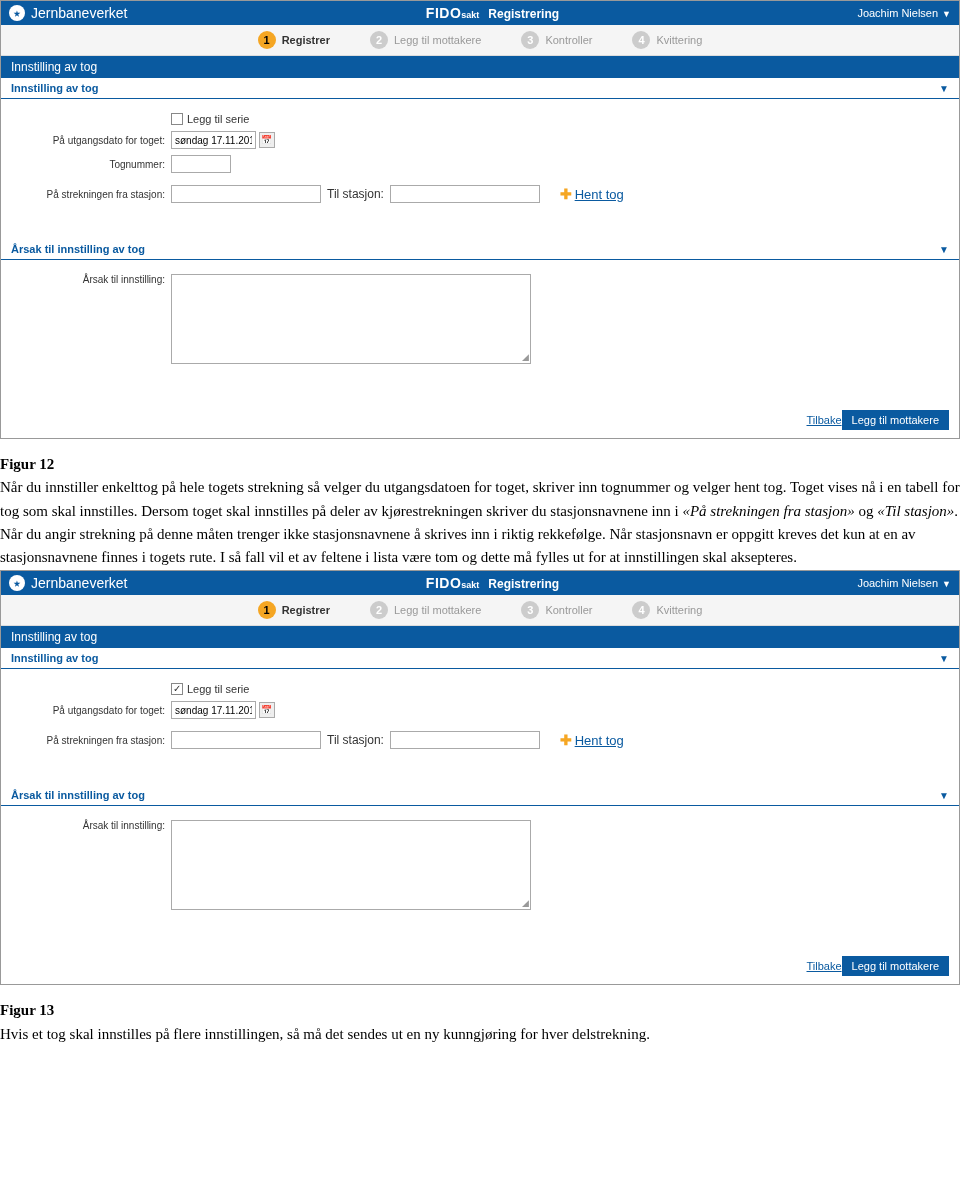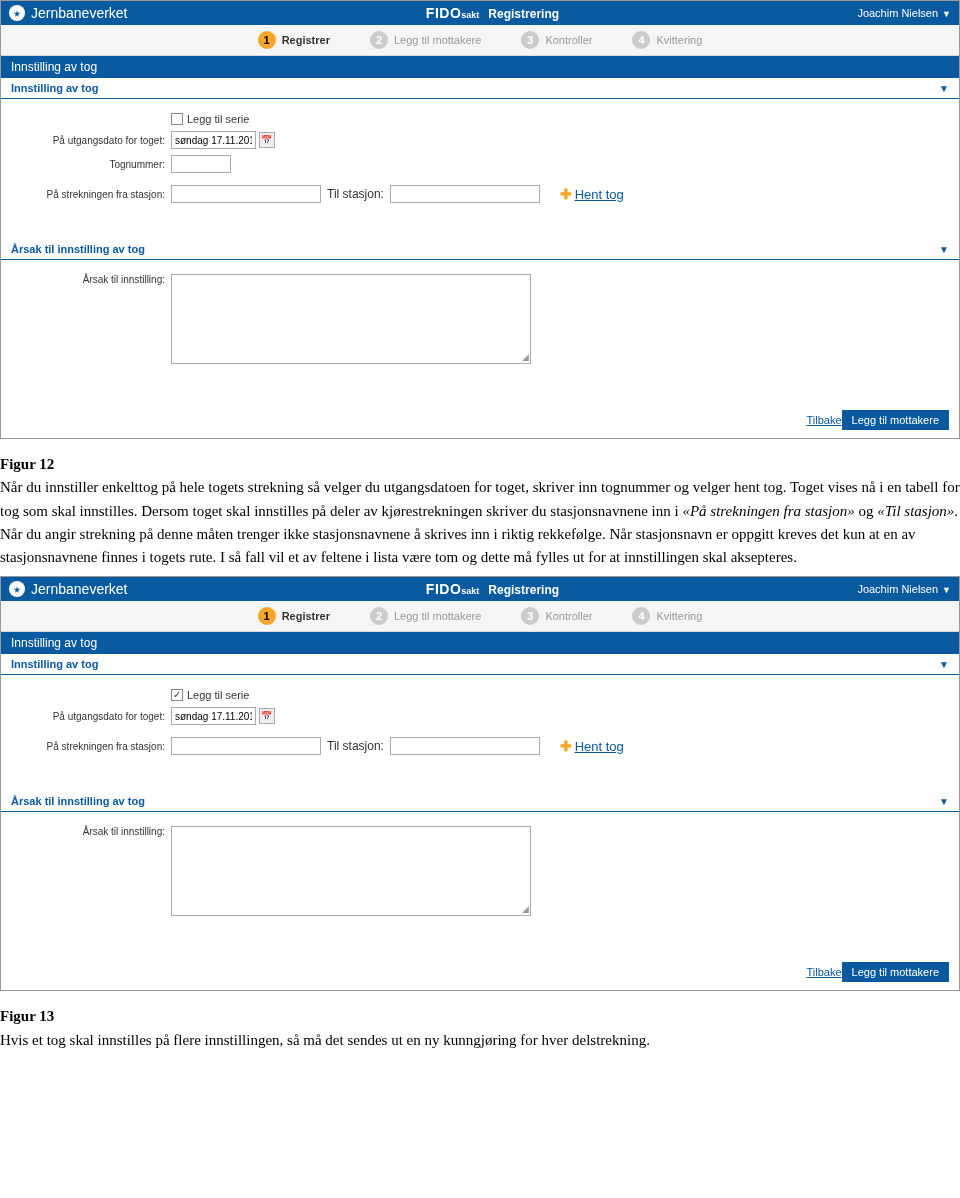--- a/index.html
+++ b/index.html
@@ -34,21 +34,21 @@
   .w-small { width: 40px; }
   .cal-icon { width: 16px; height: 16px; border: 1px solid #aaa; background: #eee; margin-left: 3px; display: inline-flex; align-items: center; justify-content: center; font-size: 9px; }
   .inline-label { font-size: 12px; color: #333; margin: 8px 6px; }
   .plus-icon { color: #f5a623; font-weight: bold; font-size: 14px; margin-left: 20px; margin-right: 3px; }
   .link-text { color: #0a5aa0; text-decoration: underline; font-size: 13px; cursor: pointer; }
   .textarea { border: 1px solid #aaa; width: 360px; height: 90px; background: #fff; resize: none; position: relative; }
   .textarea-handle { position: absolute; right: 1px; bottom: 1px; font-size: 9px; color: #999; }
   .footer-actions { display: flex; justify-content: flex-end; align-items: center; gap: 0; padding: 30px 10px 8px 10px; }
   .btn-link { color: #0a5aa0; text-decoration: underline; font-size: 11px; cursor: pointer; }
   .btn-primary { background: #0a5aa0; color: #fff; border: none; padding: 4px 10px; font-size: 11px; cursor: pointer; }
-  .doc-text { font-family: Georgia, serif; font-size: 15px; line-height: 1.55; padding: 4px 0 7px 0; }
+  .doc-text { font-family: Georgia, serif; font-size: 15px; line-height: 1.55; padding: 4px 0 1px 0; }
   .doc-text b { font-weight: bold; }
   .doc-text i { font-style: italic; }
   .spacer-gap { height: 14px; }
 </style>
 </head>
 <body>
 
 <div class="screenshot">
   <div class="topbar">
     <span class="logo-circle">⭑</span>

